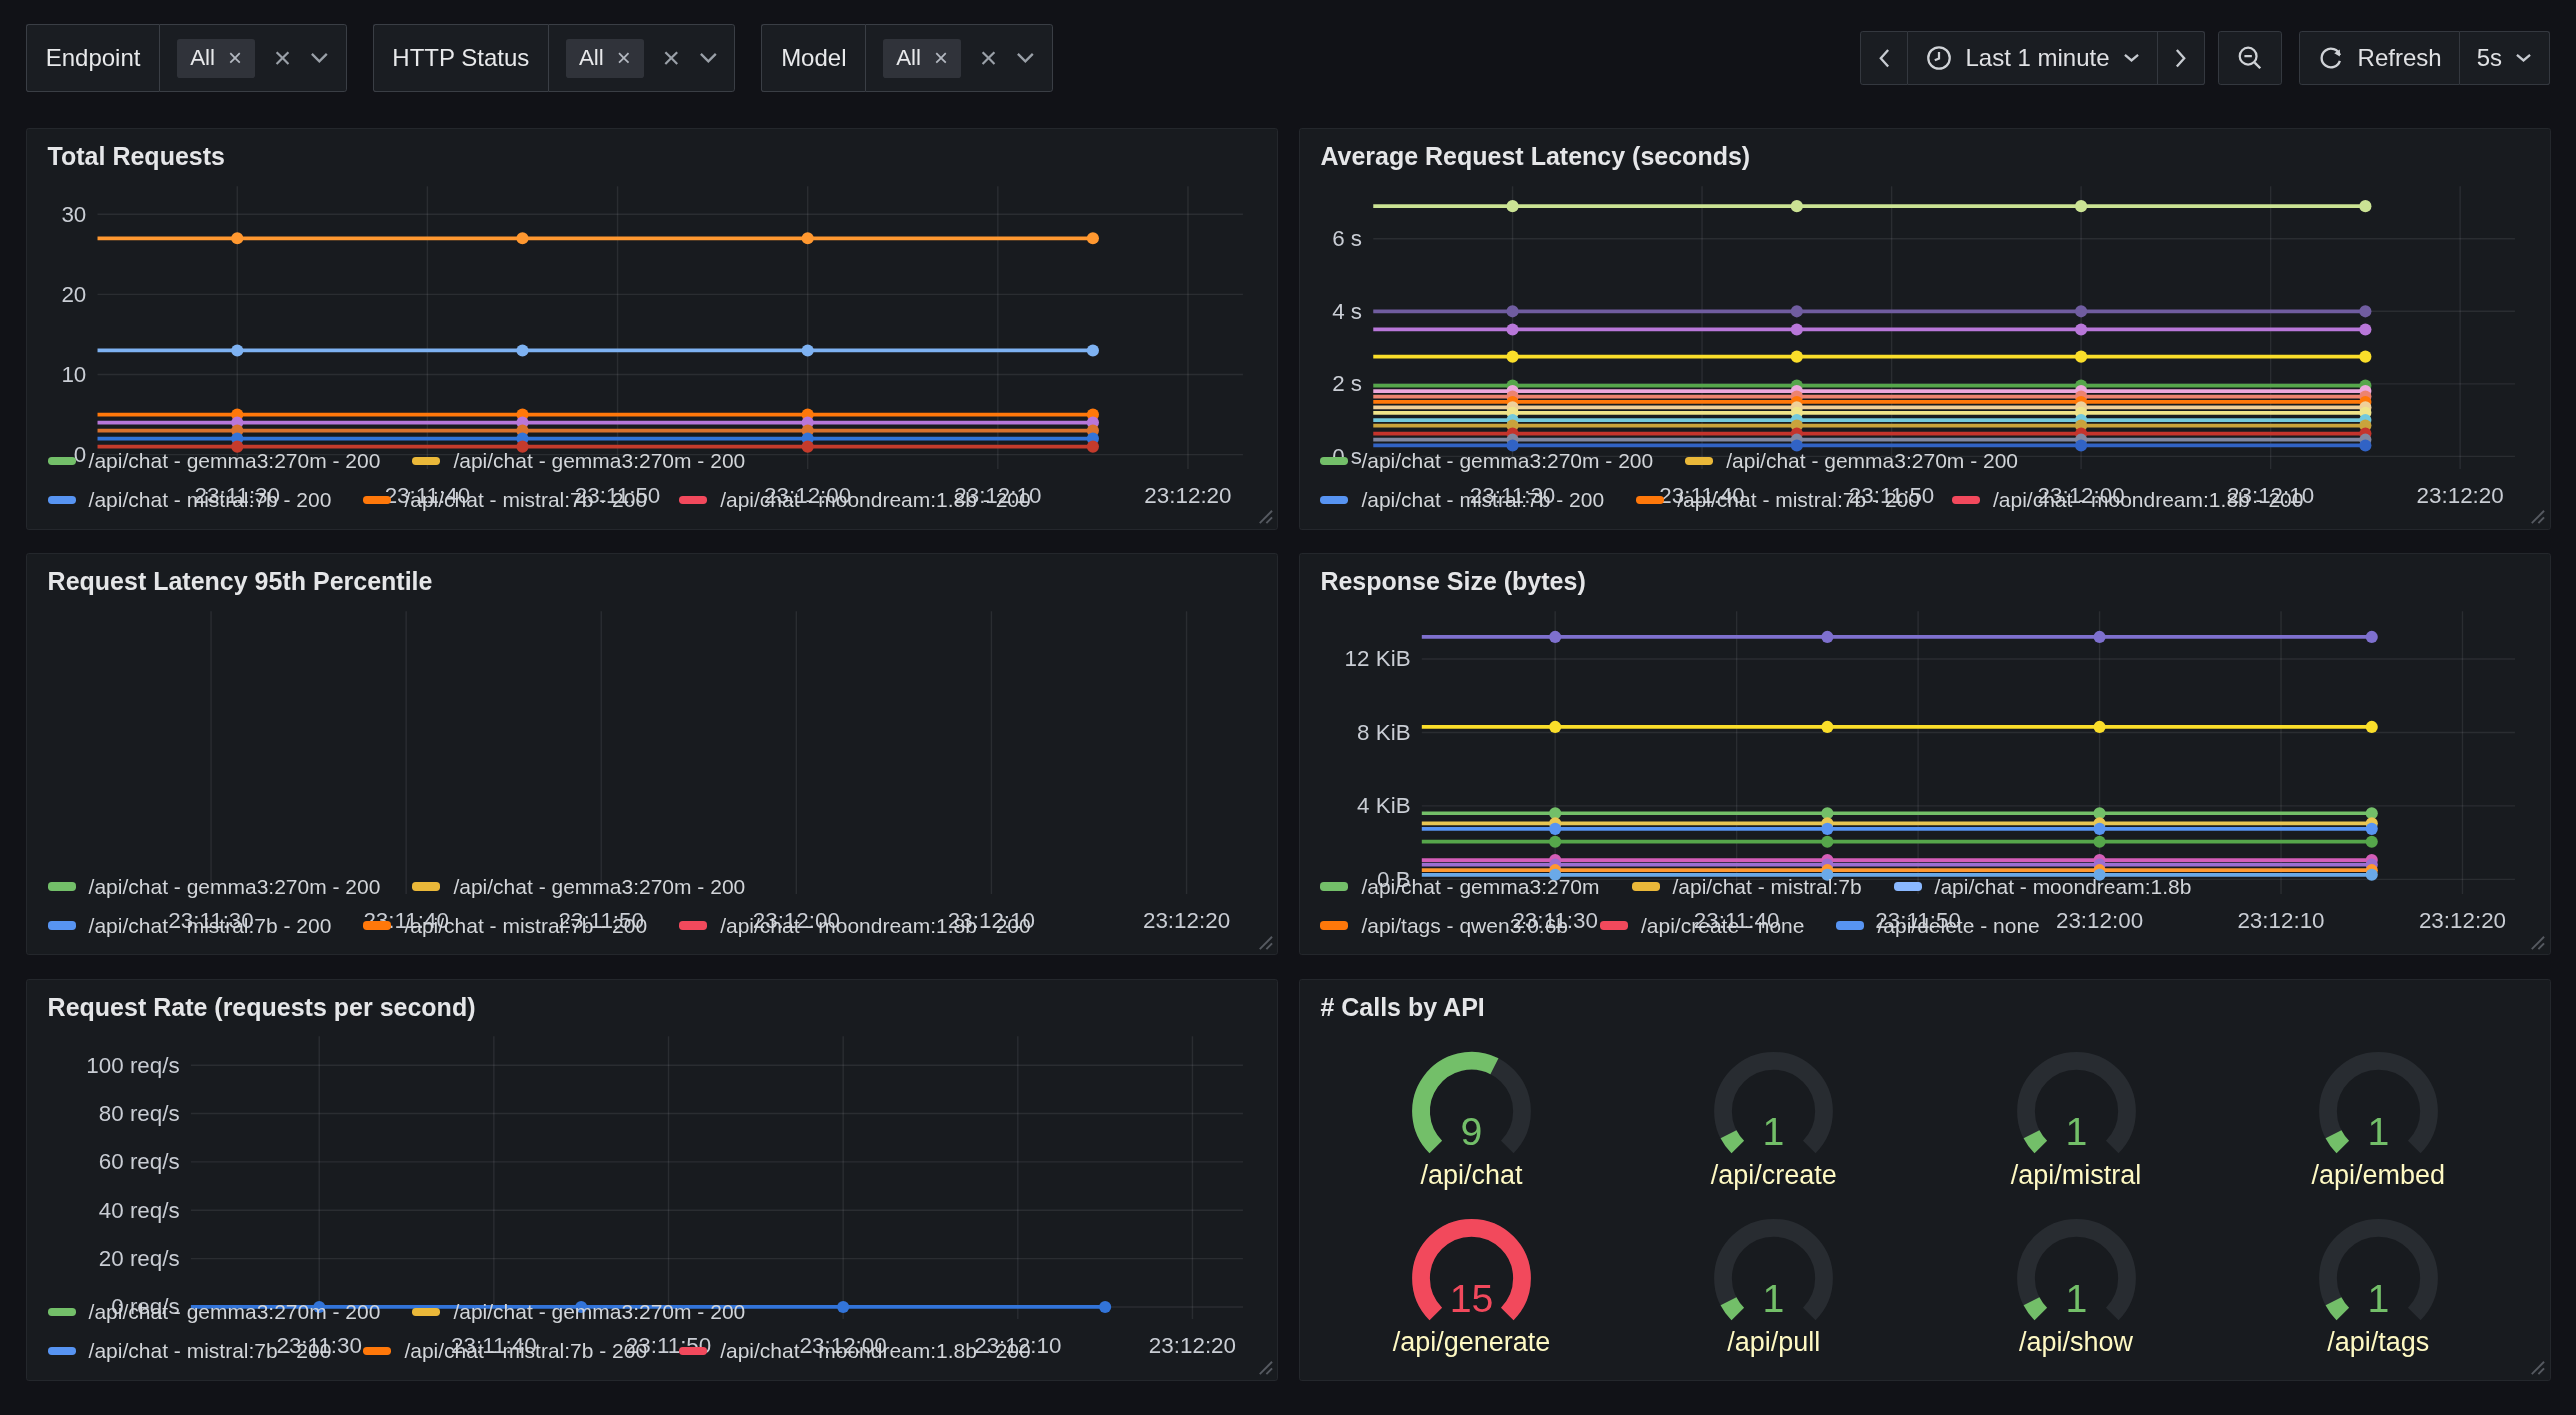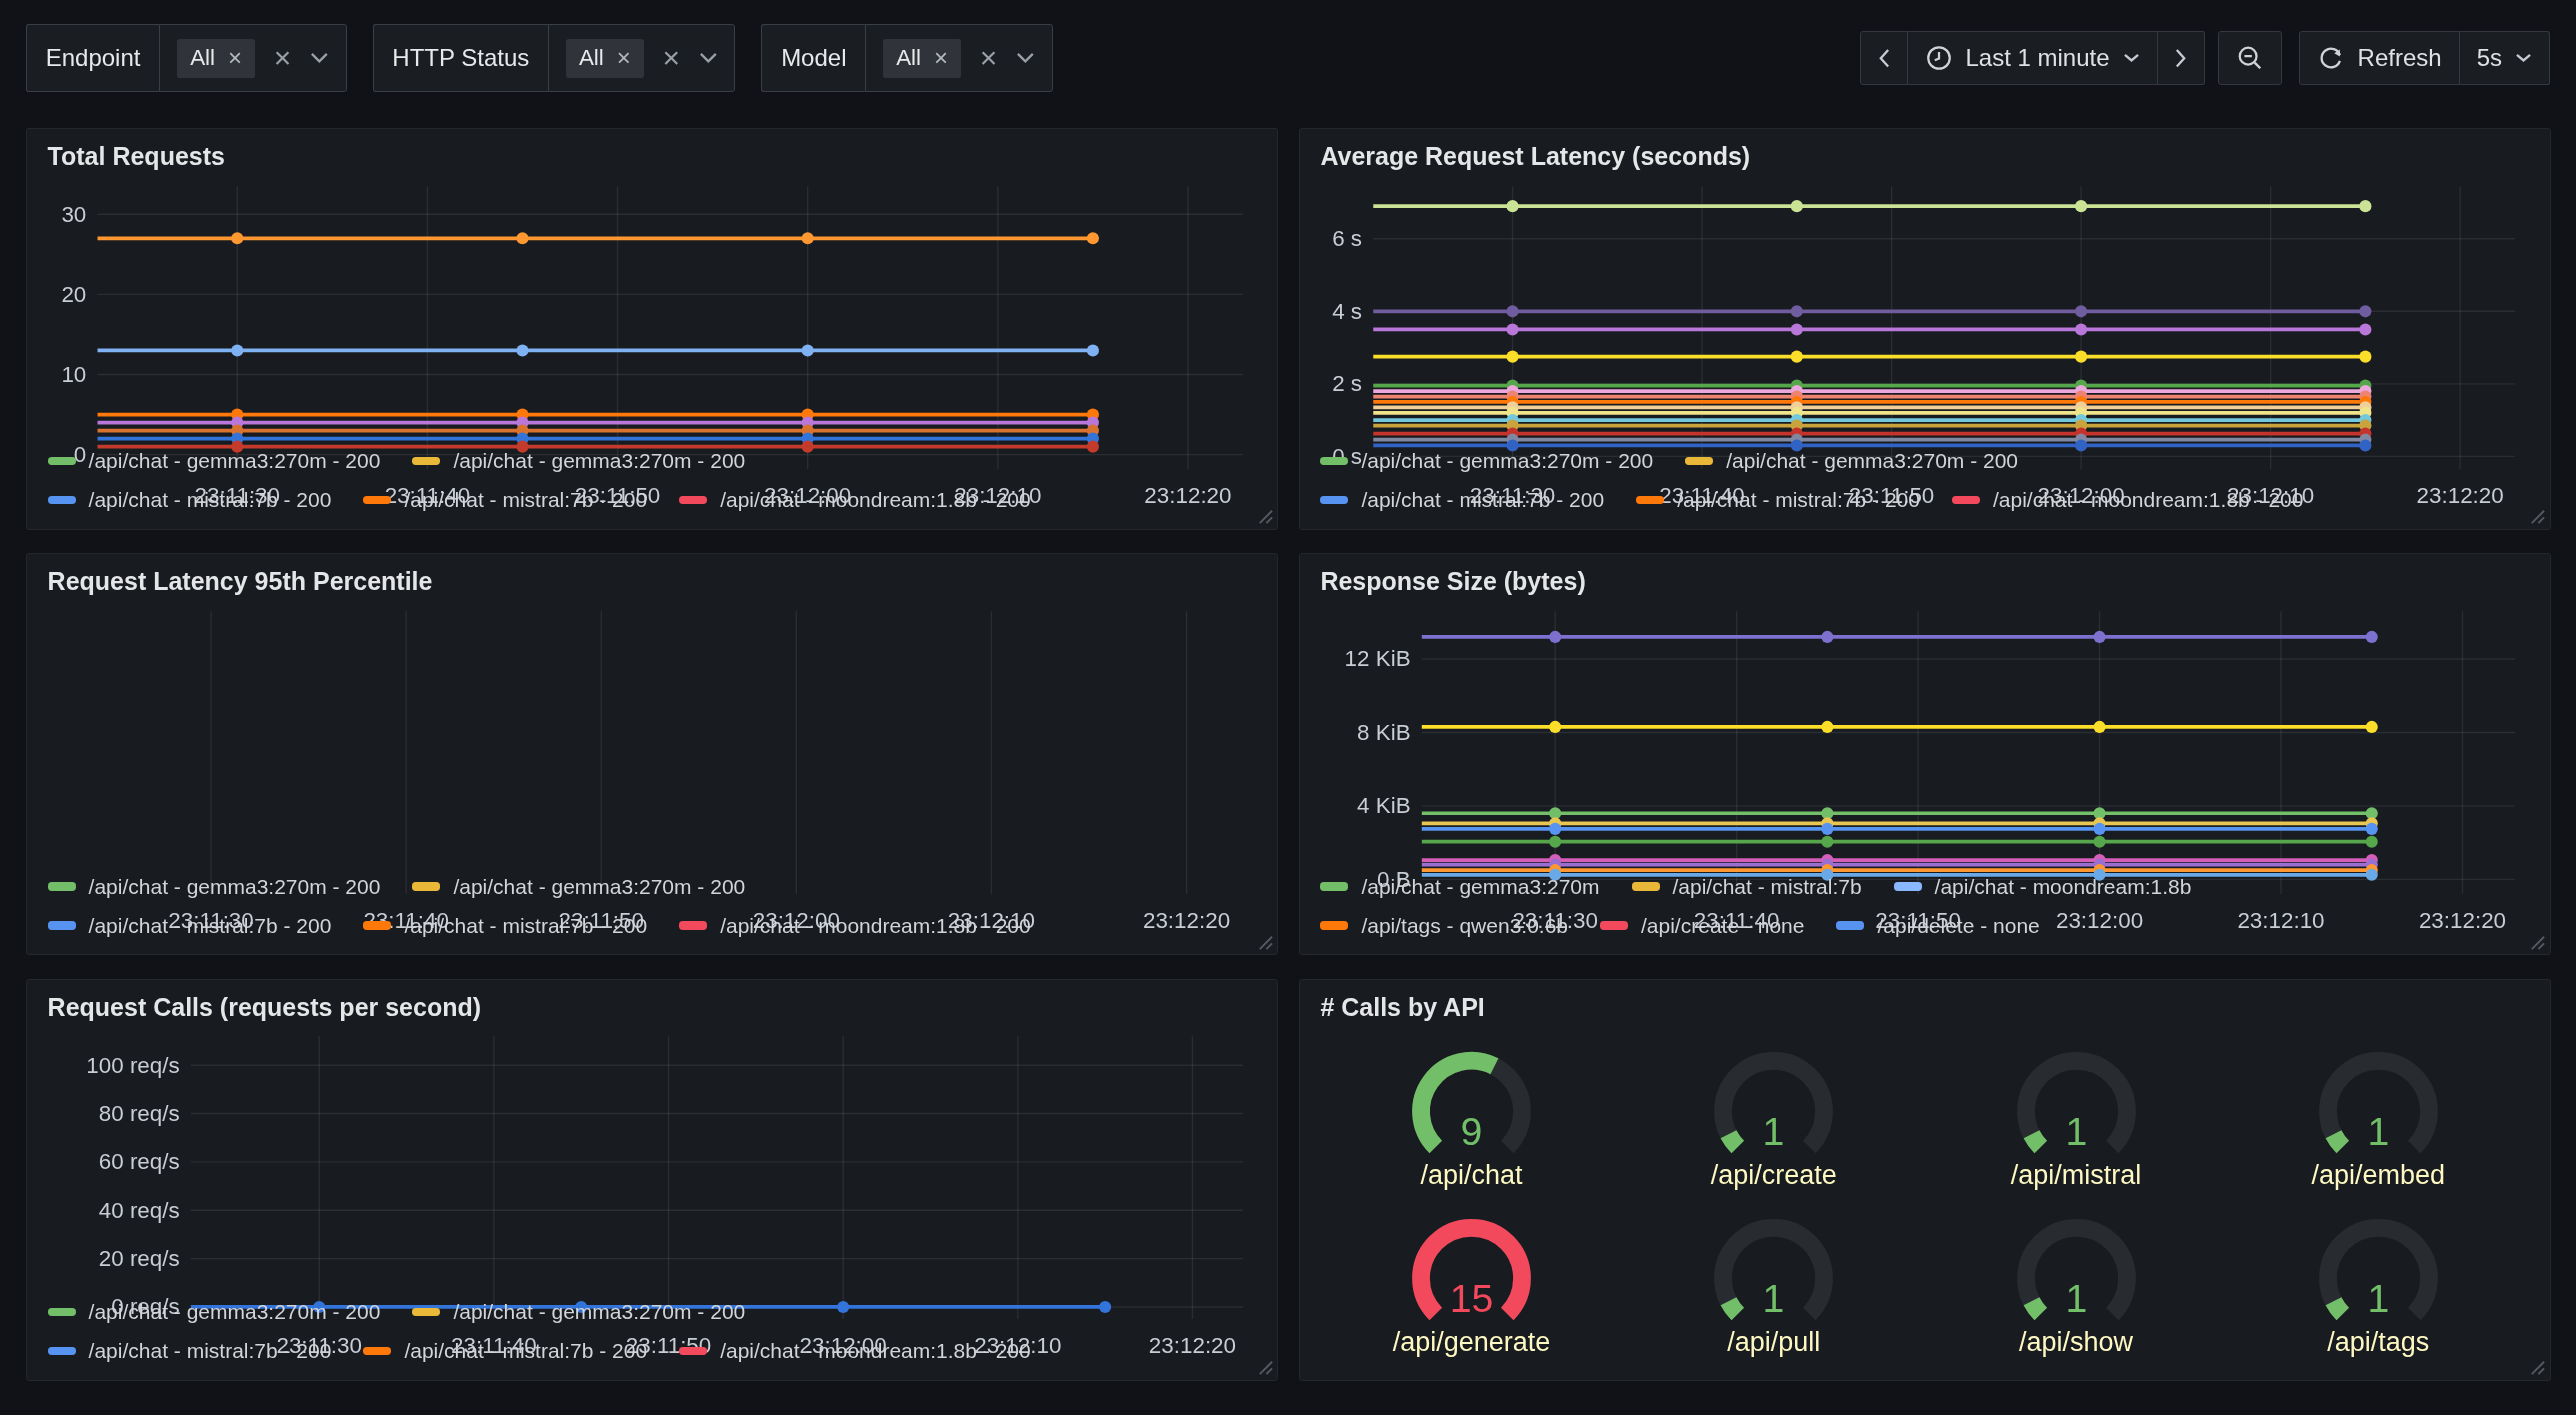--- a/index.html
+++ b/index.html
@@ -555,21 +555,21 @@
           </span>
         </div>
       </div>
     <svg class="resize-corner" width="17" height="17" viewBox="0 0 18 18">
       <line x1="4" y1="17" x2="17" y2="4" stroke="#565a61" stroke-width="2"></line>
       <line x1="11" y1="17" x2="17" y2="11" stroke="#565a61" stroke-width="2"></line>
     </svg>
   </div>
 
   <div class="panel">
-    <div class="p-title">Request Calls (requests per second)</div>
+    <div class="p-title">Request Rate (requests per second)</div>
     <div class="chart-mount"><svg width="1209" height="337" viewBox="0 0 1293 361">
           <line x1="289.494" y1="12" x2="289.494" y2="315" stroke="rgba(204,204,220,0.10)" stroke-width="1.5"></line>
           <line x1="476.57599999999996" y1="12" x2="476.57599999999996" y2="315" stroke="rgba(204,204,220,0.10)" stroke-width="1.5"></line>
           <line x1="663.658" y1="12" x2="663.658" y2="315" stroke="rgba(204,204,220,0.10)" stroke-width="1.5"></line>
           <line x1="850.74" y1="12" x2="850.74" y2="315" stroke="rgba(204,204,220,0.10)" stroke-width="1.5"></line>
           <line x1="1037.8220000000001" y1="12" x2="1037.8220000000001" y2="315" stroke="rgba(204,204,220,0.10)" stroke-width="1.5"></line>
           <line x1="1224.904" y1="12" x2="1224.904" y2="315" stroke="rgba(204,204,220,0.10)" stroke-width="1.5"></line>
           <line x1="152" y1="302.05128205128204" x2="1279" y2="302.05128205128204" stroke="rgba(204,204,220,0.10)" stroke-width="1.5"></line>
           <text x="140" y="310.05128205128204" text-anchor="end" font-size="24" fill="#c9cdd4">0 req/s</text>
           <line x1="152" y1="250.25641025641025" x2="1279" y2="250.25641025641025" stroke="rgba(204,204,220,0.10)" stroke-width="1.5"></line>

